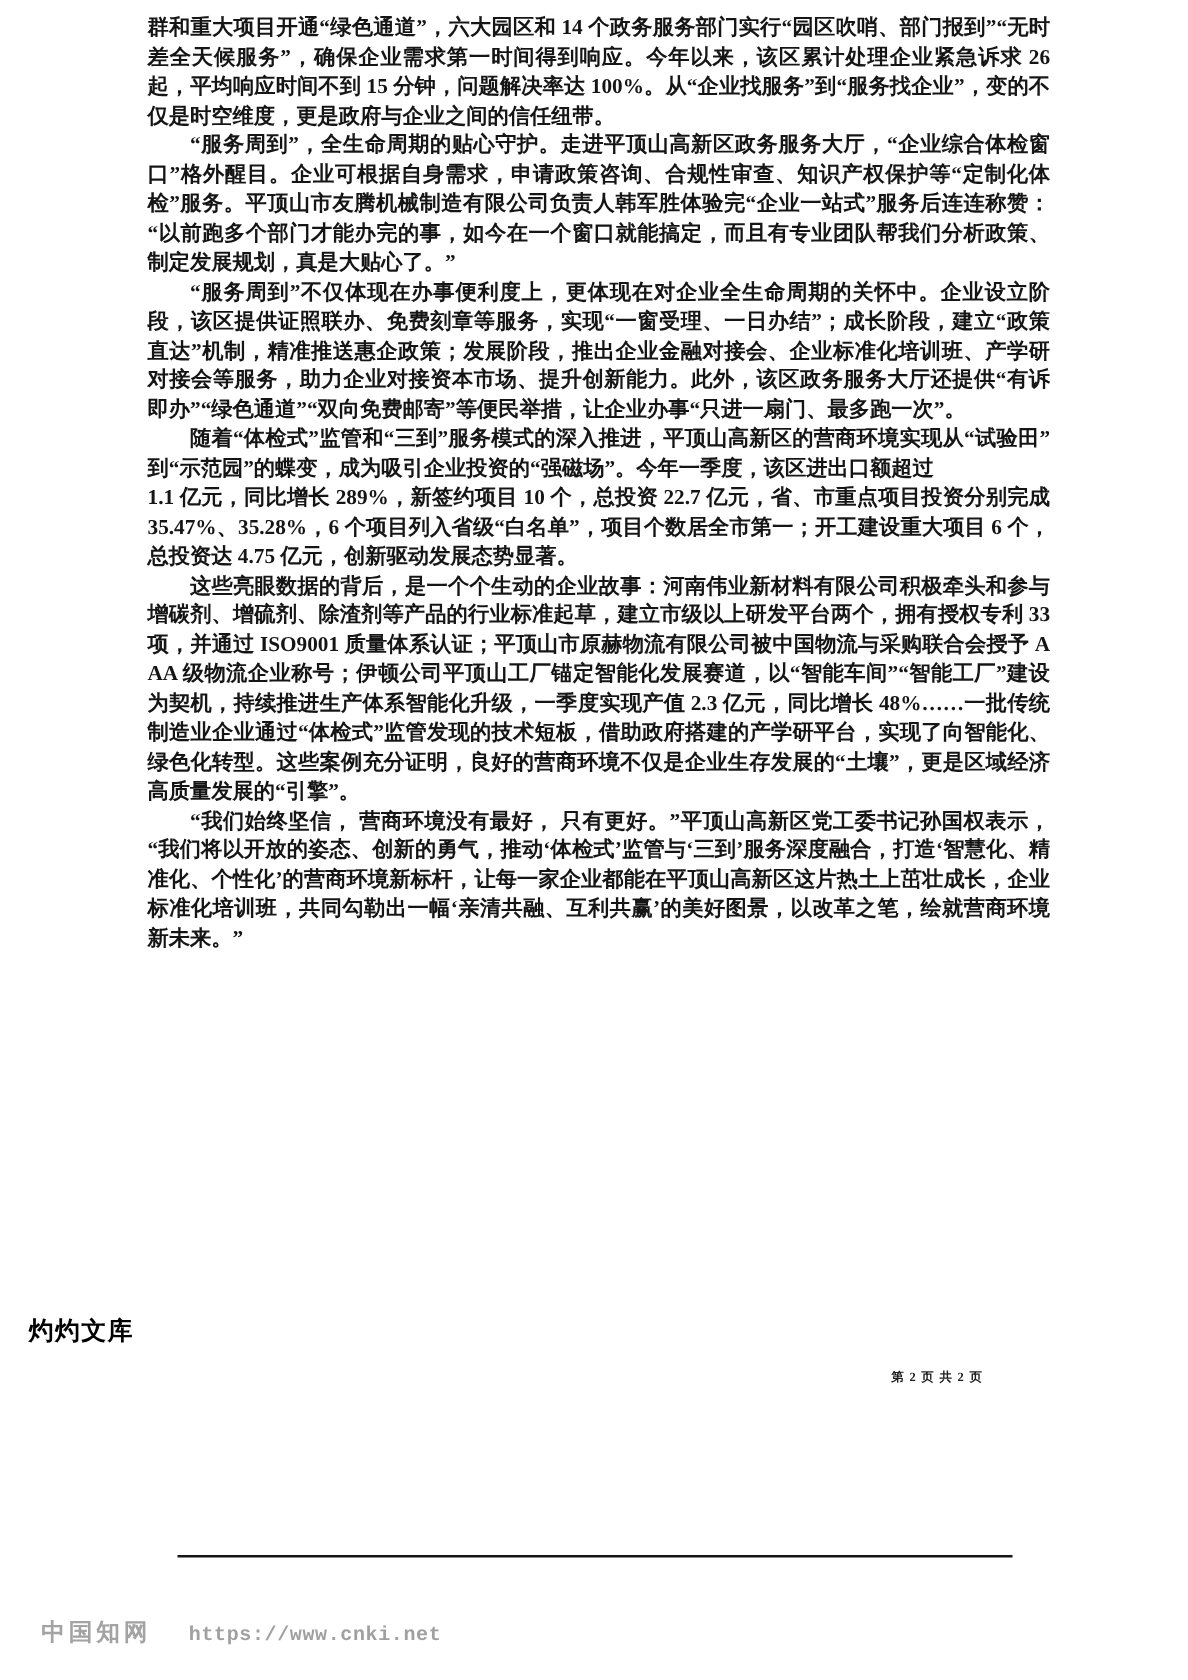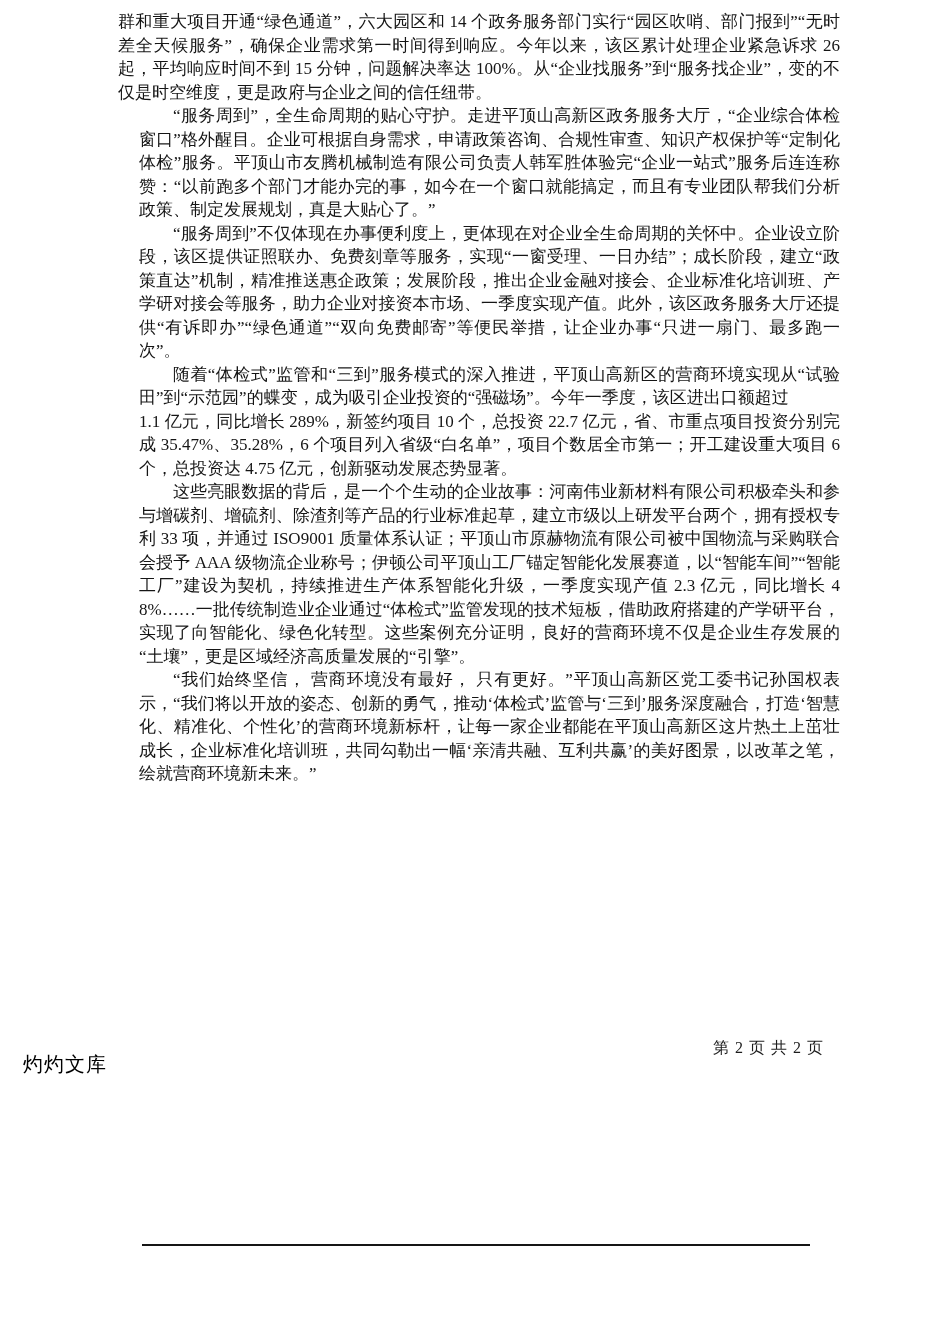--- a/index.html
+++ b/index.html
@@ -3,43 +3,44 @@
 <meta charset="utf-8">
 <style>
   html, body { margin: 0; padding: 0; background: #ffffff; }
   .page {
     position: relative;
     width: 950px;
     height: 1344px;
     background: #ffffff;
     overflow: hidden;
     font-family: "Liberation Serif", serif;
+    font-weight: bold;
   }
   .article {
     position: absolute;
     left: 118px;
     top: 10px;
     width: 722px;
     color: #151515;
     font-size: 17px;
     line-height: 23.5px;
     text-align: justify;
   }
   .para {
     margin: 0;
     padding: 0;
     white-space: pre-wrap;
     word-break: break-all;
   }
-  .para.indent { text-indent: 2em; margin-left: 21px; }
+  .para.indent { text-indent: 2em; }
   .page-num {
     position: absolute;
     left: 713px;
-    top: 1038px;
-    font-size: 16px;
+    top: 1095px;
+    font-size: 10px;
     color: #1c1c1c;
     letter-spacing: 1px;
   }
   .watermark {
     position: absolute;
     left: 2px;
     top: 1051px;
     font-size: 20px;
     color: #000000;
     font-family: "Liberation Sans", sans-serif;
@@ -76,27 +77,31 @@
   }
 </style>
 </head>
 <body>
 
 <div class="page">
 
   <main class="article">
     <p class="para">群和重大项目开通“绿色通道”，六大园区和 14 个政务服务部门实行“园区吹哨、部门报到”“无时差全天候服务”，确保企业需求第一时间得到响应。今年以来，该区累计处理企业紧急诉求 26 起，平均响应时间不到 15 分钟，问题解决率达 100%。从“企业找服务”到“服务找企业”，变的不仅是时空维度，更是政府与企业之间的信任纽带。</p>
     <p class="para indent">“服务周到”，全生命周期的贴心守护。走进平顶山高新区政务服务大厅，“企业综合体检窗口”格外醒目。企业可根据自身需求，申请政策咨询、合规性审查、知识产权保护等“定制化体检”服务。平顶山市友腾机械制造有限公司负责人韩军胜体验完“企业一站式”服务后连连称赞：“以前跑多个部门才能办完的事，如今在一个窗口就能搞定，而且有专业团队帮我们分析政策、制定发展规划，真是大贴心了。”</p>
-    <p class="para indent">“服务周到”不仅体现在办事便利度上，更体现在对企业全生命周期的关怀中。企业设立阶段，该区提供证照联办、免费刻章等服务，实现“一窗受理、一日办结”；成长阶段，建立“政策直达”机制，精准推送惠企政策；发展阶段，推出企业金融对接会、企业标准化培训班、产学研对接会等服务，助力企业对接资本市场、一季度实现产值。此外，该区政务服务大厅还提供“有诉即办”“绿色通道”“双向免费邮寄”等便民举措，让企业办事“只进一扇门、最多跑一次”。</p>
+    <p class="para indent">“服务周到”不仅体现在办事便利度上，更体现在对企业全生命周期的关怀中。企业设立阶段，该区提供证照联办、免费刻章等服务，实现“一窗受理、一日办结”；成长阶段，建立“政策直达”机制，精准推送惠企政策；发展阶段，推出企业金融对接会、企业标准化培训班、产学研对接会等服务，助力企业对接资本市场、提升创新能力。此外，该区政务服务大厅还提供“有诉即办”“绿色通道”“双向免费邮寄”等便民举措，让企业办事“只进一扇门、最多跑一次”。</p>
     <p class="para indent">随着“体检式”监管和“三到”服务模式的深入推进，平顶山高新区的营商环境实现从“试验田”到“示范园”的蝶变，成为吸引企业投资的“强磁场”。今年一季度，该区进出口额超过
 1.1 亿元，同比增长 289%，新签约项目 10 个，总投资 22.7 亿元，省、市重点项目投资分别完成 35.47%、35.28%，6 个项目列入省级“白名单”，项目个数居全市第一；开工建设重大项目 6 个，总投资达 4.75 亿元，创新驱动发展态势显著。</p>
     <p class="para indent">这些亮眼数据的背后，是一个个生动的企业故事：河南伟业新材料有限公司积极牵头和参与增碳剂、增硫剂、除渣剂等产品的行业标准起草，建立市级以上研发平台两个，拥有授权专利 33 项，并通过 ISO9001 质量体系认证；平顶山市原赫物流有限公司被中国物流与采购联合会授予 AAA 级物流企业称号；伊顿公司平顶山工厂锚定智能化发展赛道，以“智能车间”“智能工厂”建设为契机，持续推进生产体系智能化升级，一季度实现产值 2.3 亿元，同比增长 48%……一批传统制造业企业通过“体检式”监管发现的技术短板，借助政府搭建的产学研平台，实现了向智能化、绿色化转型。这些案例充分证明，良好的营商环境不仅是企业生存发展的“土壤”，更是区域经济高质量发展的“引擎”。</p>
     <p class="para indent">“我们始终坚信， 营商环境没有最好， 只有更好。”平顶山高新区党工委书记孙国权表示，“我们将以开放的姿态、创新的勇气，推动‘体检式’监管与‘三到’服务深度融合，打造‘智慧化、精准化、个性化’的营商环境新标杆，让每一家企业都能在平顶山高新区这片热土上茁壮成长，企业标准化培训班，共同勾勒出一幅‘亲清共融、互利共赢’的美好图景，以改革之笔，绘就营商环境新未来。”</p>
   </main>
 
   <div class="page-num">第 2 页 共 2 页</div>
 
   <div class="watermark">灼灼文库</div>
 
   <div class="divider"></div>
 
+  <div class="site-footer">
+    <span class="brand">中国知网</span>
+    <span class="url">https://www.cnki.net</span>
+  </div>
 
 </div>
 
 </body></html>

